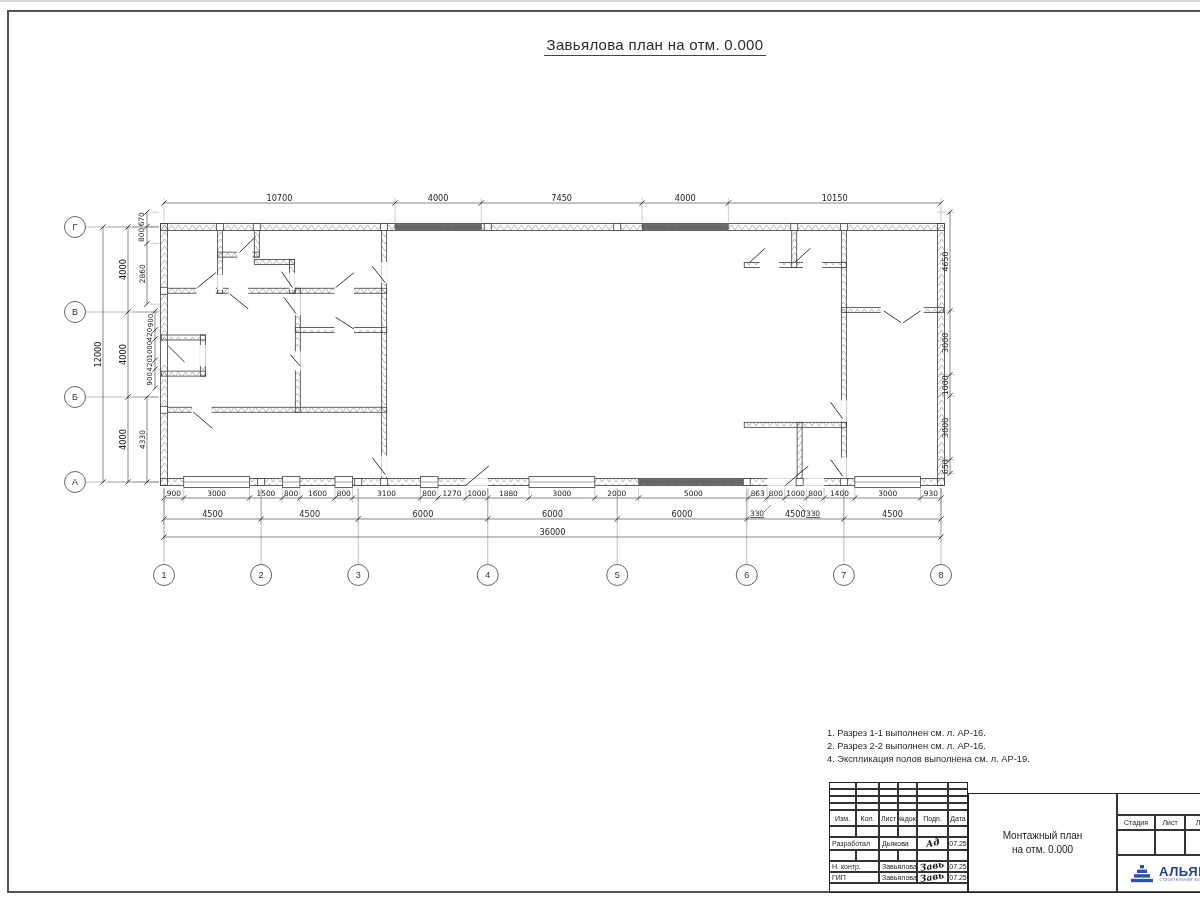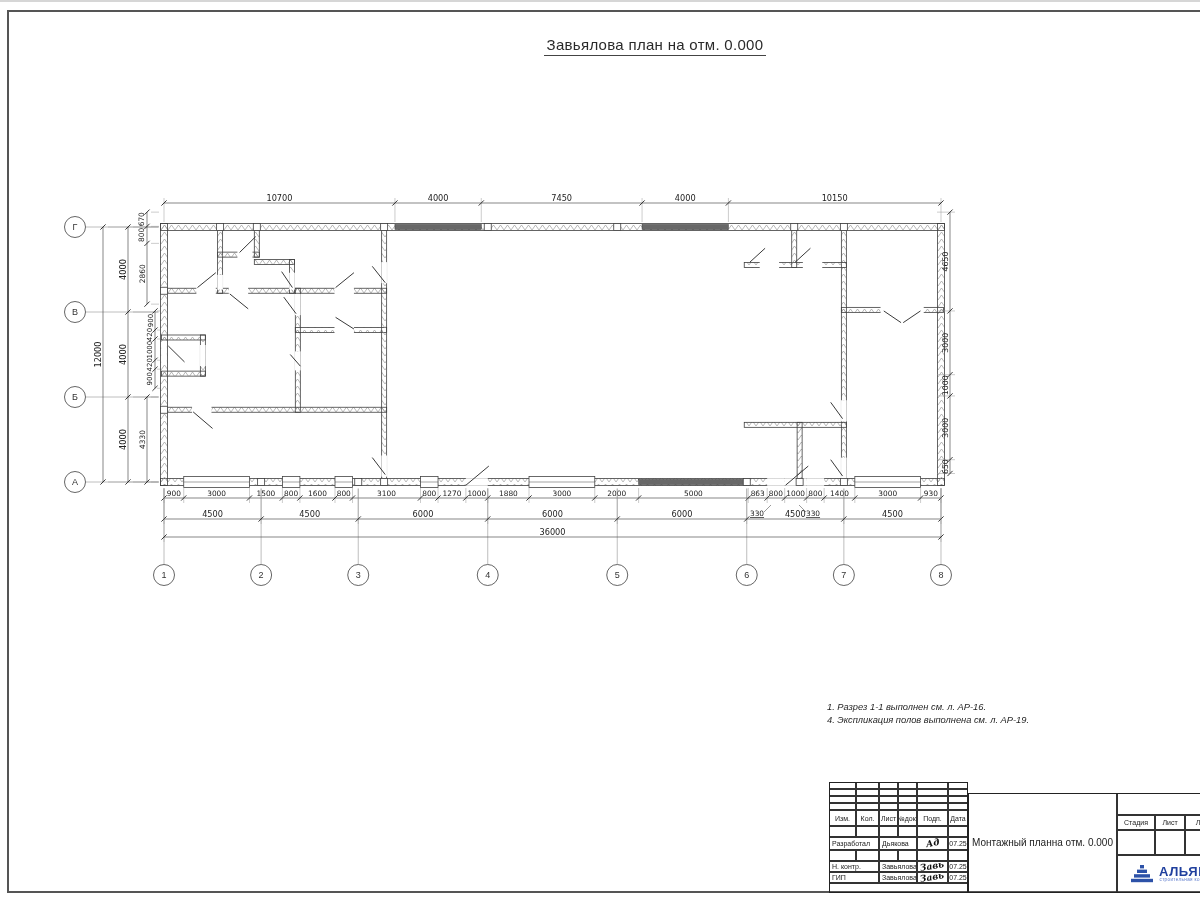--- a/index.html
+++ b/index.html
@@ -4,31 +4,31 @@
 <style>
   html,body{margin:0;padding:0;background:#fff;}
   body{width:1200px;height:900px;overflow:hidden;position:relative;
        font-family:"Liberation Sans",sans-serif;color:#222;}
   .frame-line{position:absolute;background:#555;}
   .top-strip{position:absolute;left:0;top:0;width:1200px;height:2px;background:#d6d6d6;}
   .sheet-title{position:absolute;left:430px;top:36px;width:450px;text-align:center;
        font-size:15px;color:#2a2a2a;letter-spacing:0.3px;}
   .sheet-title span{display:inline-block;border-bottom:1px solid #444;padding:0 3px 2px 3px;}
   #plan{position:absolute;left:0;top:0;}
-  .notes{position:absolute;left:827px;top:701px;width:340px;font-size:9.3px;
-       line-height:13.2px;color:#1f1f1f;font-style:italic;}
+  .notes{position:absolute;left:827px;top:727px;width:340px;font-size:9.3px;
+       line-height:13.2px;color:#1f1f1f;}
   .tb{position:absolute;left:829px;top:782px;width:400px;height:111px;font-size:7px;color:#222;}
   .cell{position:absolute;border:1px solid #333;box-sizing:border-box;display:flex;
        align-items:center;justify-content:center;text-align:center;background:transparent;
        overflow:hidden;line-height:1;}
   .cell.left{justify-content:flex-start;padding-left:2px;}
   .tb-outline{position:absolute;border:1.4px solid #222;box-sizing:border-box;}
   .sig{font-family:"DejaVu Serif",serif;font-style:italic;font-weight:bold;
        font-size:9px;transform:rotate(-10deg);color:#111;}
-  .doc-title{flex-direction:row;font-size:10px;line-height:14px;}
+  .doc-title{flex-direction:column;font-size:10px;line-height:14px;}
   .logo-wrap{display:flex;align-items:center;gap:5px;padding-left:12px;justify-content:flex-start;}
   .logo-text-col{display:flex;flex-direction:column;}
   .logo-main{font-size:13px;font-weight:bold;color:#20409e;letter-spacing:0.6px;white-space:nowrap;}
   .logo-sub{font-size:4.5px;color:#5b79cc;letter-spacing:0.4px;white-space:nowrap;}
 </style>
 </head>
 <body>
 
 <div class="top-strip"></div>
 <div class="frame-line" style="left:7px;top:10px;width:1193px;height:1.6px;"></div>
@@ -374,20 +374,21 @@
       <text x="947.5" y="466.59375" text-anchor="middle" font-size="7.8" fill="#222" transform="rotate(-90 947.5 466.59375)">650</text>
       <text x="757" y="516" text-anchor="middle" font-size="7.4" fill="#222" text-decoration="underline">330</text>
       <line x1="764" y1="512" x2="771" y2="505" stroke="#555" stroke-width="0.6"></line>
       <text x="813" y="516" text-anchor="middle" font-size="7.4" fill="#222" text-decoration="underline">330</text>
       <line x1="806" y1="512" x2="799" y2="505" stroke="#555" stroke-width="0.6"></line>
     </g>
   </svg>
 
 <div class="notes">
     <div>1. Разрез 1-1 выполнен см. л. АР-16.</div>
+    <div>2. Разрез 2-2 выполнен см. л. АР-16.</div>
     <div>4. Экспликация полов выполнена см. л. АР-19.</div>
   </div>
 
 <div class="tb">
 
   <div id="revgrids">
       <div class="cell" style="left: 0px; top: 0px; width: 27px; height: 7px;"></div>
       <div class="cell" style="left: 27px; top: 0px; width: 23px; height: 7px;"></div>
       <div class="cell" style="left: 50px; top: 0px; width: 19px; height: 7px;"></div>
       <div class="cell" style="left: 69px; top: 0px; width: 19px; height: 7px;"></div>

